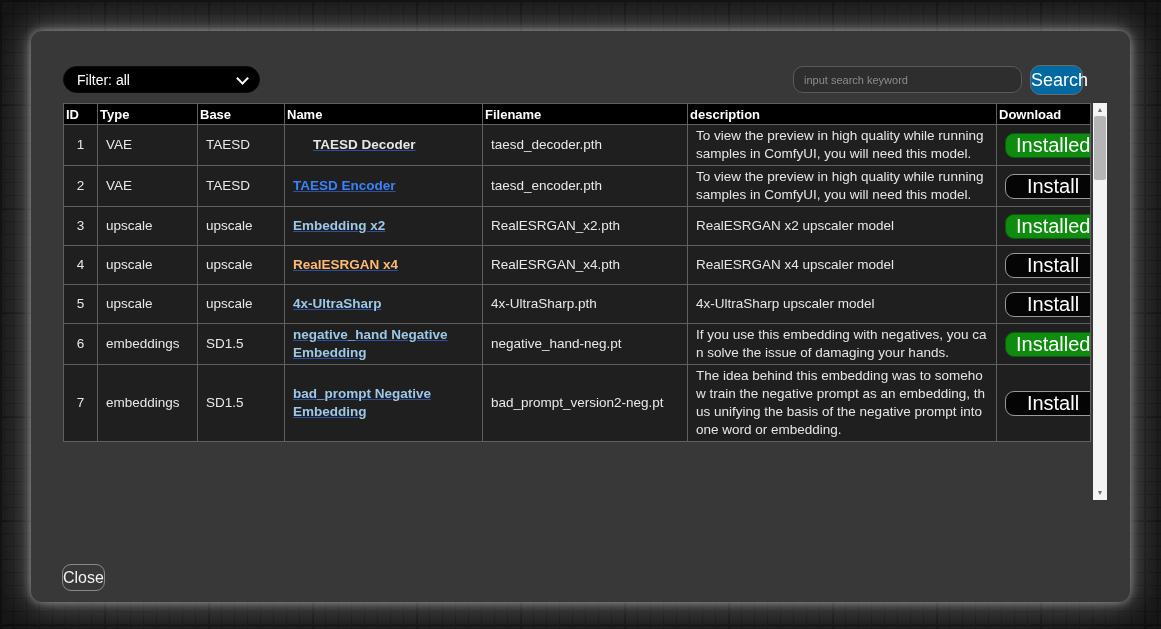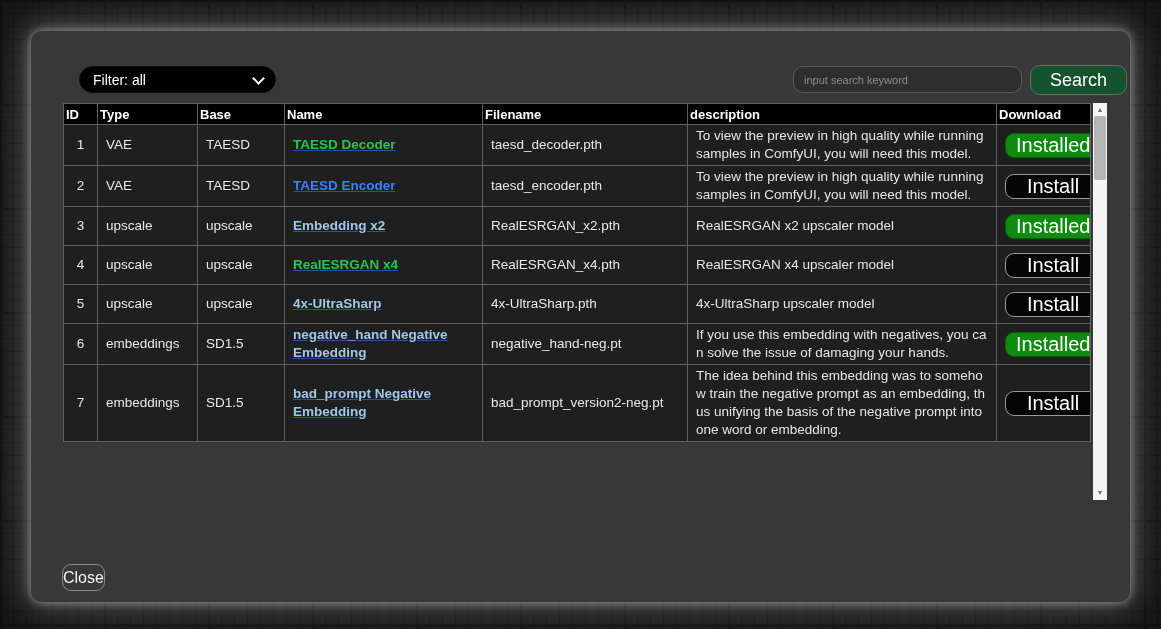--- a/index.html
+++ b/index.html
@@ -16,40 +16,40 @@
     background-size:auto,13px 13px,13px 13px,104px 104px,104px 104px;
   }
   .vignette{position:absolute;inset:0;pointer-events:none;
     box-shadow:inset 0 0 140px rgba(0,0,0,0.55);}
   .dialog{
     position:absolute;left:31px;top:31px;width:1099px;height:571px;
     background:#383838;border-radius:11px;
     box-shadow:0 0 10px rgba(255,255,255,0.45), 0 0 30px 4px rgba(220,220,220,0.35);
   }
   
-  .select-wrap{position:absolute;left:48px;top:35px;width:197px;height:27px;}
+  .select-wrap{position:absolute;left:32px;top:35px;width:197px;height:27px;}
   select.filter{
     -webkit-appearance:none;appearance:none;
     width:197px;height:27px;background:#000;color:#fff;
     border:1px solid #0a0a0a;border-radius:14px;
     padding:0 26px 0 13px;font-size:14px;font-family:inherit;outline:none;
   }
   .chev{position:absolute;right:13px;top:8px;width:7px;height:7px;
     border-right:2px solid #fff;border-bottom:2px solid #fff;
     transform:rotate(45deg);pointer-events:none;}
   .search-input{
     position:absolute;left:762px;top:35px;width:229px;height:27px;
     box-sizing:border-box;background:#2e2e2e;border:1px solid #5a5a5a;
     border-radius:10px;color:#ddd;font-size:11px;padding:0 10px;
     font-family:inherit;outline:none;
   }
   .search-input::placeholder{color:#8c8c8c;}
   .search-btn{
-    position:absolute;left:999px;top:34px;width:97px;height:30px;
-    background:#14532d;border:1.5px solid #6a6a6a;border-radius:10px;
+    position:absolute;left:999px;top:34px;width:53px;height:30px;
+    background:#0369a1;border:1.5px solid #6a6a6a;border-radius:10px;
     color:#fff;font-size:18px;font-family:inherit;cursor:pointer;padding:0;
   }
   
   .table-viewport{
     position:absolute;left:32px;top:72px;width:1028px;height:397px;overflow:hidden;
   }
   table.models{border-collapse:collapse;table-layout:fixed;width:1027px;
     font-size:13.5px;color:#e8e8e8;}
   table.models th,table.models td{border:1px solid #606060;overflow:hidden;}
   table.models th{
@@ -119,21 +119,21 @@
             <th>Filename</th>
             <th>description</th>
             <th>Download</th>
           </tr>
         </thead>
       <tbody id="body-rows">
           <tr>
             <td class="c-id">1</td>
             <td class="c-type">VAE</td>
             <td class="c-base">TAESD</td>
-            <td class="c-name"><a href="#" style="color: #22c55e;">TAESD Decoder</a></td>
+            <td class="c-name"><a href="#" style="color: #e5e5e5; margin-left: 20px;">TAESD Decoder</a></td>
             <td class="c-file">taesd_decoder.pth</td>
             <td class="c-desc">To view the preview in high quality while running samples in ComfyUI, you will need this model.</td>
             <td class="c-dl"><button class="btn installed" style="background: rgb(15, 140, 15);">Installed</button></td>
           </tr>
           <tr>
             <td class="c-id">2</td>
             <td class="c-type">VAE</td>
             <td class="c-base">TAESD</td>
             <td class="c-name"><a href="#" style="color: #3b82f6; margin-top: 27px;">TAESD Encoder</a></td>
             <td class="c-file">taesd_encoder.pth</td>
@@ -146,21 +146,21 @@
             <td class="c-base">upscale</td>
             <td class="c-name"><a href="#" style="color: rgb(157, 200, 232);">Embedding x2</a></td>
             <td class="c-file">RealESRGAN_x2.pth</td>
             <td class="c-desc">RealESRGAN x2 upscaler model</td>
             <td class="c-dl"><button class="btn installed" style="background: rgb(15, 140, 15);">Installed</button></td>
           </tr>
           <tr>
             <td class="c-id">4</td>
             <td class="c-type">upscale</td>
             <td class="c-base">upscale</td>
-            <td class="c-name"><a href="#" style="color: #22c55e;">RealESRGAN x4</a></td>
+            <td class="c-name"><a href="#" style="color: #fdba74;">RealESRGAN x4</a></td>
             <td class="c-file">RealESRGAN_x4.pth</td>
             <td class="c-desc">RealESRGAN x4 upscaler model</td>
             <td class="c-dl"><button class="btn install">Install</button></td>
           </tr>
           <tr>
             <td class="c-id">5</td>
             <td class="c-type">upscale</td>
             <td class="c-base">upscale</td>
             <td class="c-name"><a href="#" style="color: rgb(157, 200, 232);">4x-UltraSharp</a></td>
             <td class="c-file">4x-UltraSharp.pth</td>

